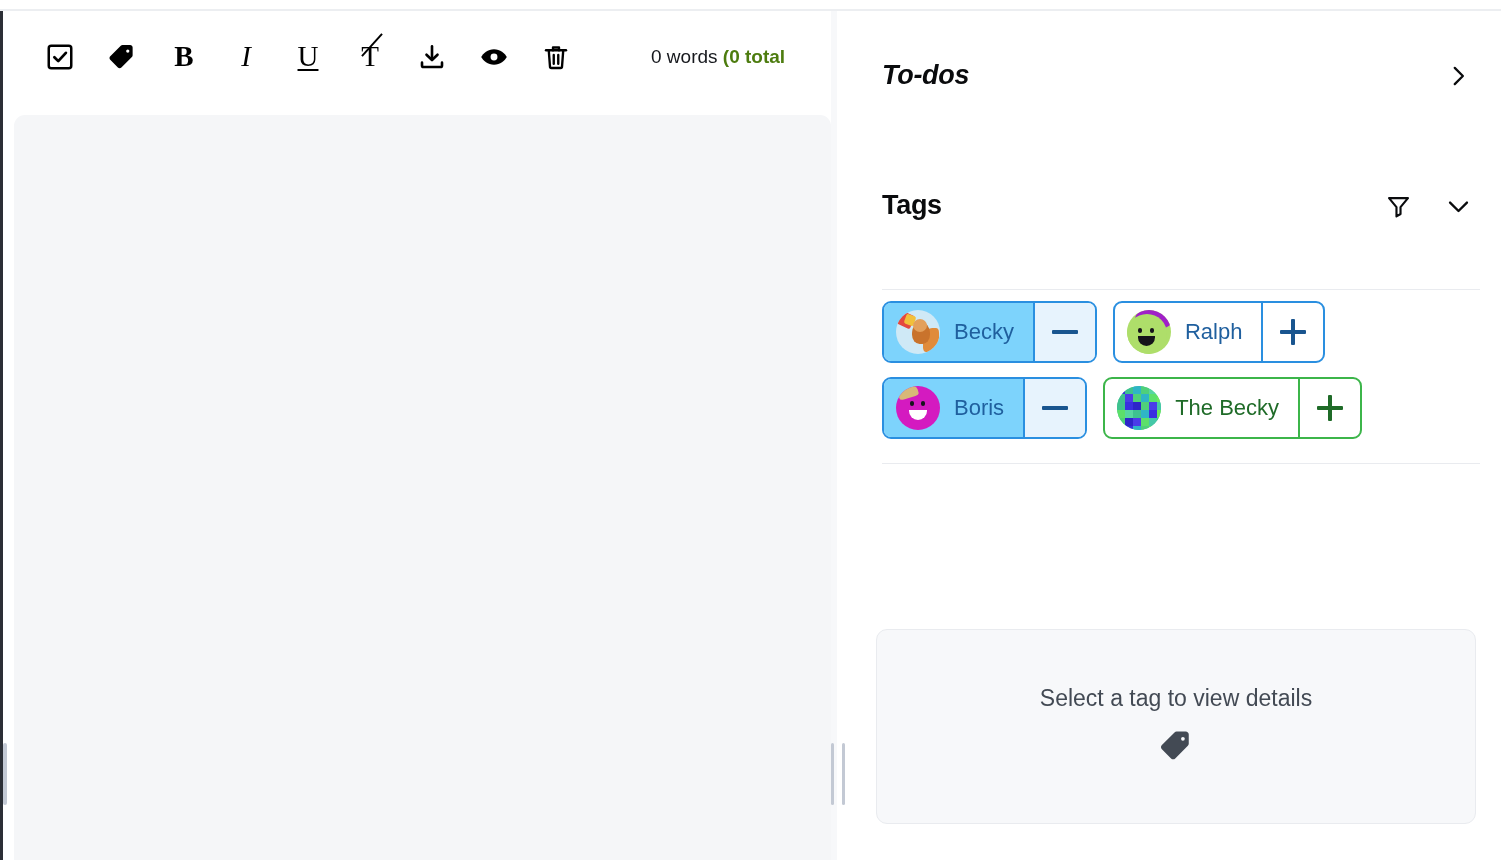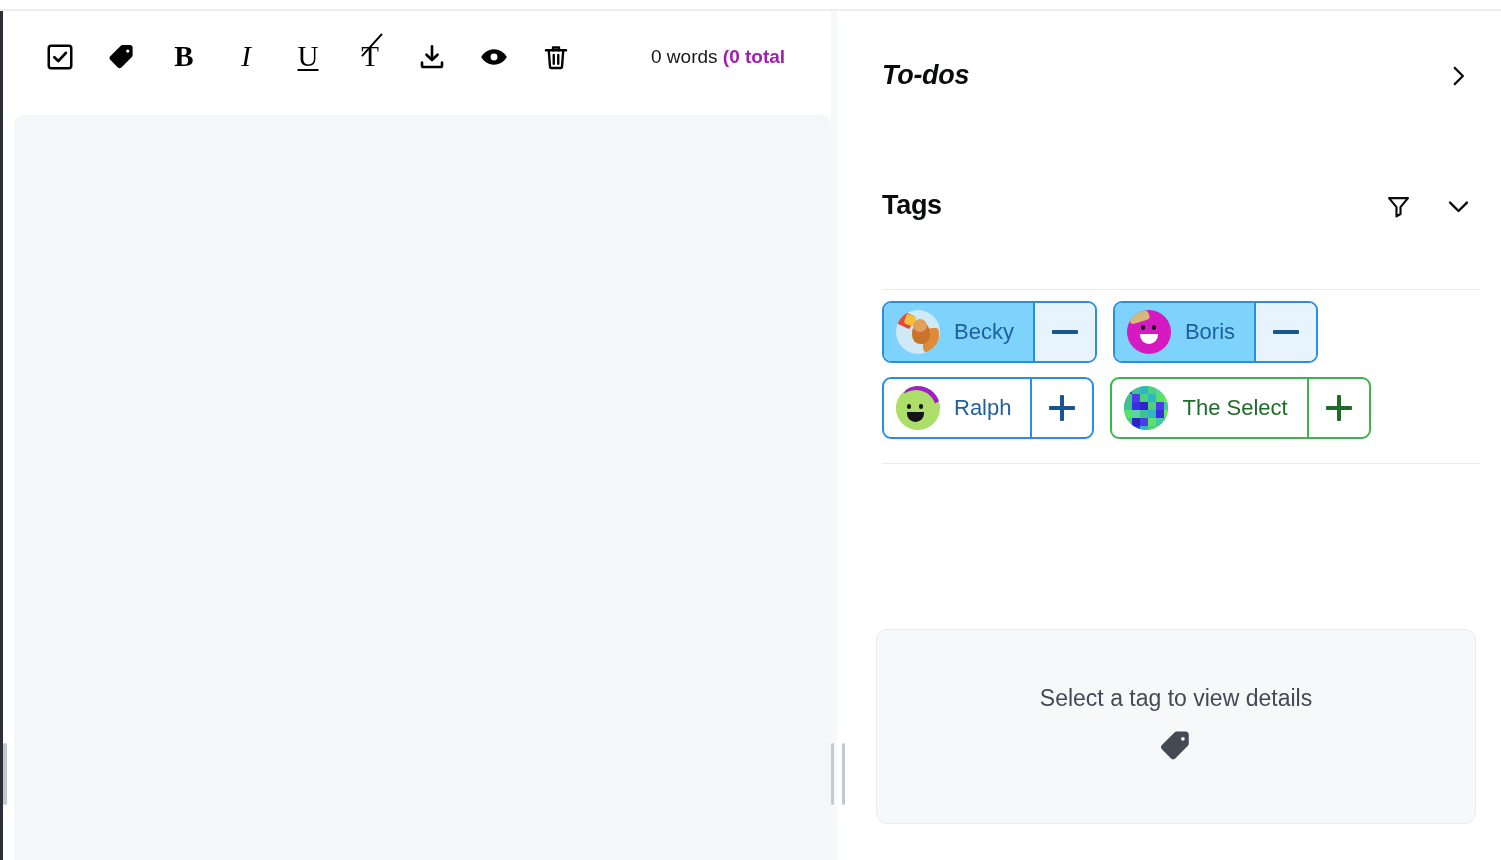--- a/index.html
+++ b/index.html
@@ -78,21 +78,21 @@
   }
   .tb-glyph.serif { font-family: "Liberation Serif", serif; }
 
   .word-count {
     margin-left: 72px;
     font-size: 19px;
     color: #16181d;
     white-space: nowrap;
     font-family: "Liberation Sans", sans-serif;
   }
-  .word-count .accent { color: #a21caf; font-weight: bold; }
+  .word-count .accent { color: #4d7c0f; font-weight: bold; }
   .word-count .plain { font-weight: normal; }
 
   .editor-canvas {
     position: absolute;
     left: 11px; top: 104px;
     width: 817px; height: 760px;
     background: #f5f6f8;
     border-radius: 11px 11px 0 0;
   }
 
@@ -523,48 +523,48 @@
               <span class="sq-body"></span>
               <span class="sq-head"></span>
           </div>
           <span class="chip-label">Becky</span>
         </div>
         <div class="chip-action">
           <span class="sign minus"></span>
         </div>
       </div>
 
-      <div class="tag-chip blue filled">
-        <div class="chip-main">
-          <div class="chip-avatar av-magenta">
-            <span class="cap"></span>
-            <span class="eye l"></span>
-              <span class="eye r"></span>
-            <span class="mouth"></span>
-          </div>
-          <span class="chip-label">Boris</span>
-        </div>
-        <div class="chip-action">
-          <span class="sign minus"></span>
-        </div>
-      </div>
-
       <div class="tag-chip blue">
         <div class="chip-main">
           <div class="chip-avatar av-green">
             <span class="hair"></span>
               <span class="face"></span>
             <span class="eye l"></span>
               <span class="eye r"></span>
             <span class="mouth"></span>
           </div>
           <span class="chip-label">Ralph</span>
         </div>
         <div class="chip-action">
           <span class="sign plus"></span>
+        </div>
+      </div>
+
+      <div class="tag-chip blue filled">
+        <div class="chip-main">
+          <div class="chip-avatar av-magenta">
+            <span class="cap"></span>
+            <span class="eye l"></span>
+              <span class="eye r"></span>
+            <span class="mouth"></span>
+          </div>
+          <span class="chip-label">Boris</span>
+        </div>
+        <div class="chip-action">
+          <span class="sign minus"></span>
         </div>
       </div>
 
       <div class="tag-chip green">
         <div class="chip-main">
           <div class="chip-avatar av-pixels" id="forest-av">
               <span class="px" style="left: 0px; top: 0px; background: rgb(58, 47, 224);"></span>
               <span class="px" style="left: 8px; top: 0px; background: rgb(62, 194, 143);"></span>
               <span class="px" style="left: 16px; top: 0px; background: rgb(47, 181, 198);"></span>
               <span class="px" style="left: 24px; top: 0px; background: rgb(79, 208, 122);"></span>
@@ -594,21 +594,21 @@
               <span class="px" style="left: 24px; top: 32px; background: rgb(92, 224, 106);"></span>
               <span class="px" style="left: 32px; top: 32px; background: rgb(69, 200, 168);"></span>
               <span class="px" style="left: 40px; top: 32px; background: rgb(62, 194, 143);"></span>
               <span class="px" style="left: 0px; top: 40px; background: rgb(86, 214, 160);"></span>
               <span class="px" style="left: 8px; top: 40px; background: rgb(58, 47, 224);"></span>
               <span class="px" style="left: 16px; top: 40px; background: rgb(47, 181, 198);"></span>
               <span class="px" style="left: 24px; top: 40px; background: rgb(79, 208, 122);"></span>
               <span class="px" style="left: 32px; top: 40px; background: rgb(108, 232, 90);"></span>
               <span class="px" style="left: 40px; top: 40px; background: rgb(92, 224, 106);"></span>
             </div>
-          <span class="chip-label">The Select</span>
+          <span class="chip-label">The Becky</span>
         </div>
         <div class="chip-action">
           <span class="sign plus"></span>
         </div>
       </div>
 
     </div>
 
 
     <div class="detail-card">

